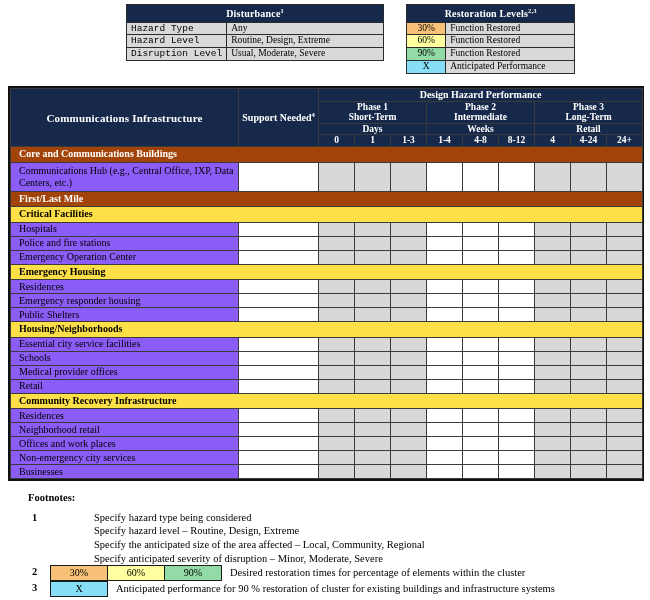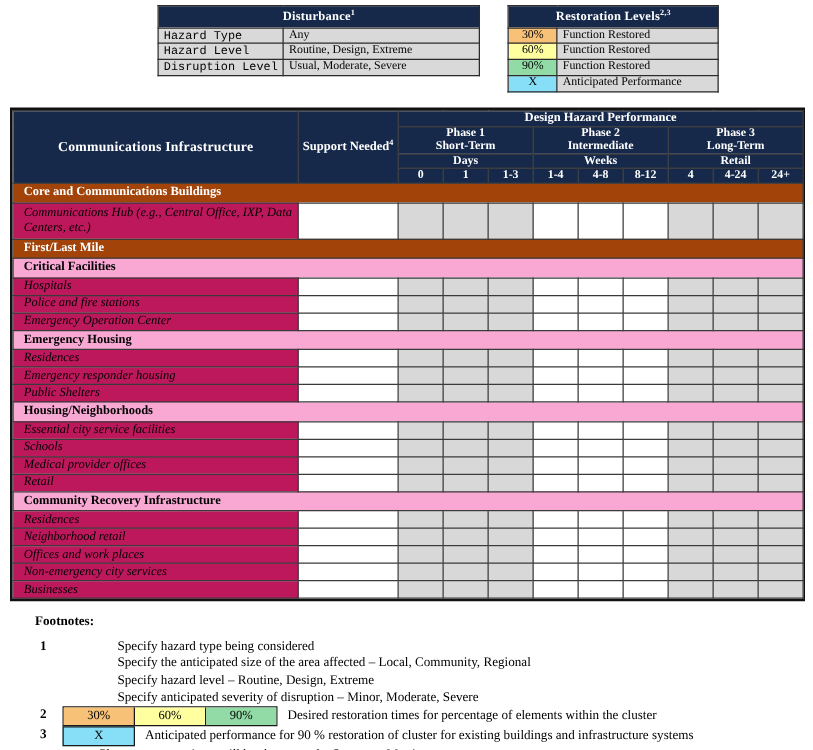--- a/index.html
+++ b/index.html
@@ -95,31 +95,30 @@
     line-height: 1.25;
     color: #000;
     border-left: 1px solid #3a3a3a;
     border-right: 1px solid #3a3a3a;
   }
   tr.band-brown td {
     background: #a24409;
     color: #ffffff;
   }
   tr.band-tan td {
-    background: #f9a8d4;
+    background: #fde047;
     color: #000000;
   }
   tr.item td.name {
     padding: 0 0 0 8px;
     font-size: 10px;
     line-height: 1.18;
-    background: #be185d;
+    background: #8b5cf6;
     height: 13px;
     vertical-align: middle;
-    font-style: italic;
   }
   tr.item td.name.two-line { height: 27px; padding-top: 1px; }
   td.support { background: #ffffff; }
   td.cell-gray { background: #d8d8d8; }
   td.cell-white { background: #ffffff; }
 
   
   .footnotes {
     margin: 10px 0 0 28px;
     font-size: 10.5px;
@@ -493,22 +492,22 @@
   </table>
 </div>
 
 <div class="footnotes">
   <div class="fn-title">Footnotes:</div>
   <div id="footnote-list">
       <div class="fn-row">
         <div class="fn-num">1</div>
         <div class="fn-body">
           <div class="fn-line">Specify hazard type being considered</div>
+          <div class="fn-line">Specify hazard level – Routine, Design, Extreme</div>
           <div class="fn-line">Specify the anticipated size of the area affected – Local, Community, Regional</div>
-          <div class="fn-line">Specify hazard level – Routine, Design, Extreme</div>
           <div class="fn-line">Specify anticipated severity of disruption – Minor, Moderate, Severe</div>
         </div>
       </div>
       <div class="fn-row">
         <div class="fn-num">2</div>
         <div class="fn-body">
           <div class="fn-inline">
             <div class="fn-swatches">
               <span style="background: rgb(247, 193, 120);">30%</span>
               <span style="background: rgb(255, 255, 160);">60%</span>

